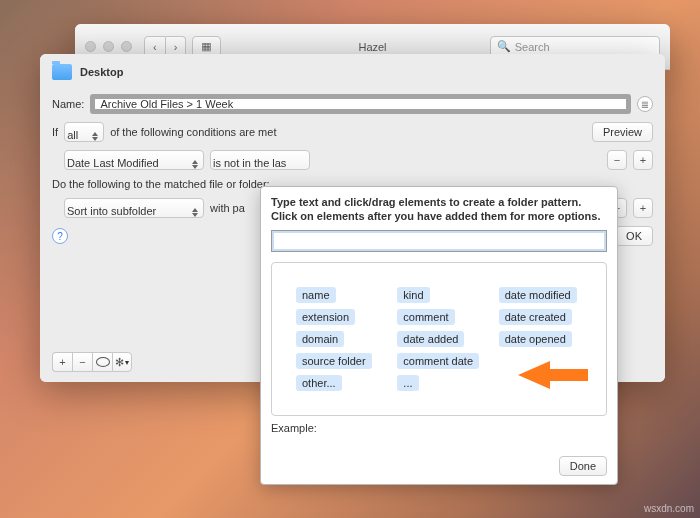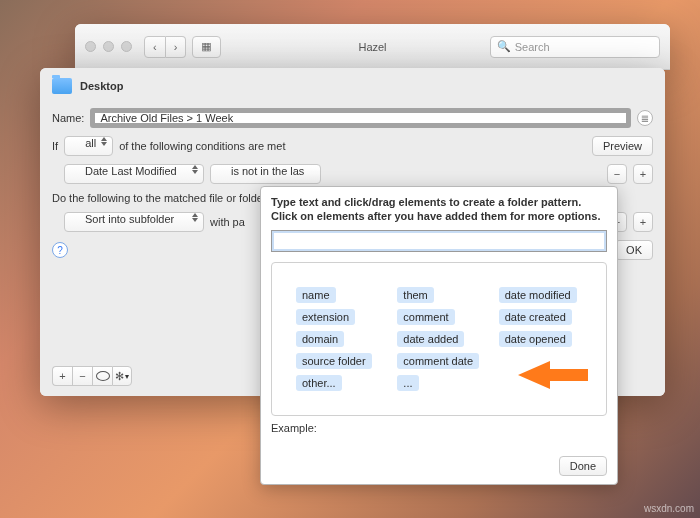--- a/index.html
+++ b/index.html
@@ -9,30 +9,30 @@
   .titlebar{height:46px;display:flex;align-items:center;padding:0 10px;border-bottom:1px solid #d0d0d0;border-radius:6px 6px 0 0;background:linear-gradient(#f7f7f7,#e8e8e8)}
   .traffic{display:flex;gap:7px;margin-right:12px}
   .dot{width:11px;height:11px;border-radius:50%;background:#d4d4d4;border:1px solid #bfbfbf}
   .segbtn,.tbtn{height:22px;border:1px solid #c8c8c8;background:linear-gradient(#fdfdfd,#f1f1f1);border-radius:4px;display:inline-flex;align-items:center;justify-content:center;padding:0 8px;color:#666}
   .seg{display:inline-flex}
   .seg .segbtn{border-radius:0}
   .seg .segbtn:first-child{border-radius:4px 0 0 4px}
   .seg .segbtn:last-child{border-radius:0 4px 4px 0;border-left:none}
   .title{position:absolute;left:0;right:0;text-align:center;pointer-events:none;color:#555}
   .search{margin-left:auto;width:170px;height:22px;border:1px solid #c8c8c8;background:#fff;border-radius:4px;display:flex;align-items:center;padding:0 6px;color:#9a9a9a;gap:4px}
-  .win-front{left:40px;top:68px;width:625px;height:328px}
+  .win-front{left:40px;top:54px;width:625px;height:328px}
   .sheet{position:absolute;inset:0;padding:8px 12px 12px;background:#ececec;border-radius:6px}
   .hdr{display:flex;align-items:center;gap:8px;padding:2px 0 6px}
   .foldericon{width:20px;height:16px;background:linear-gradient(#7cc0ff,#4aa3f0);border-radius:2px;position:relative}
   .foldericon:before{content:"";position:absolute;top:-3px;left:0;width:8px;height:3px;background:#7cc0ff;border-radius:1px 1px 0 0}
   .row{display:flex;align-items:center;gap:6px;margin-top:8px}
   .label{white-space:nowrap}
   input.text{flex:1;height:20px;border:5px solid #a3a3a3;border-radius:3px;background:#fff;padding:0 5px}
   .circ{width:16px;height:16px;border-radius:50%;border:1px solid #b6b6b6;background:#fff;display:flex;align-items:center;justify-content:center;color:#777;font-size:10px}
-  .select{height:20px;border:1px solid #c8c8c8;border-radius:4px;background:linear-gradient(#fff,#f3f3f3);padding:0 16px 0 20px;position:relative;display:inline-flex;align-items:flex-start;min-width:40px}
+  .select{height:20px;border:1px solid #c8c8c8;border-radius:4px;background:linear-gradient(#fff,#f3f3f3);padding:0 16px 0 2px;position:relative;display:inline-flex;align-items:flex-end;min-width:40px}
   .select:after{content:"";position:absolute;right:5px;top:4px;width:6px;height:10px;background:linear-gradient(#777,#777) center/6px 1px no-repeat;clip-path:polygon(50% 0,100% 35%,0 35%,50% 0,0 65%,100% 65%,50% 100%,0 65%);}
   .chev{position:absolute;right:5px;display:flex;flex-direction:column;gap:1px}
   .chev span{width:0;height:0;border-left:3px solid transparent;border-right:3px solid transparent}
   .chev .u{border-bottom:4px solid #666}
   .chev .d{border-top:4px solid #666}
   .btn{height:20px;border:1px solid #c8c8c8;border-radius:4px;background:linear-gradient(#fff,#f1f1f1);padding:0 10px;display:inline-flex;align-items:center}
   .sq{width:20px;height:20px;border:1px solid #c8c8c8;border-radius:4px;background:linear-gradient(#fff,#f1f1f1);display:inline-flex;align-items:center;justify-content:center;color:#555}
   .panel{position:absolute;left:260px;top:186px;width:358px;height:299px;background:#fff;border:1px solid #b8b8b8;border-radius:4px;box-shadow:0 4px 18px rgba(0,0,0,.25);padding:8px 10px 10px}
   .panel .hint{font-weight:bold;font-size:11px;line-height:1.3;color:#333;margin-bottom:6px}
   .panel input.pat{width:100%;height:22px;border:1px solid #9a9a9a;box-shadow:0 0 0 2px #c8ddf5 inset;padding:0 5px}
@@ -148,21 +148,21 @@
     </div>
   </div>
 </div>
 
 <div class="panel">
   <div class="hint">Type text and click/drag elements to create a folder pattern. Click on elements after you have added them for more options.</div>
   <input class="pat" style="">
   <div class="tokenbox">
     <div class="tokgrid" id="tokgrid">
         <div><span class="tok">name</span></div>
-        <div><span class="tok">them</span></div>
+        <div><span class="tok">kind</span></div>
         <div><span class="tok">date modified</span></div>
         <div><span class="tok">extension</span></div>
         <div><span class="tok">comment</span></div>
         <div><span class="tok">date created</span></div>
         <div><span class="tok">domain</span></div>
         <div><span class="tok">date added</span></div>
         <div><span class="tok">date opened</span></div>
         <div><span class="tok">source folder</span></div>
         <div><span class="tok">comment date</span></div>
         <div></div>

